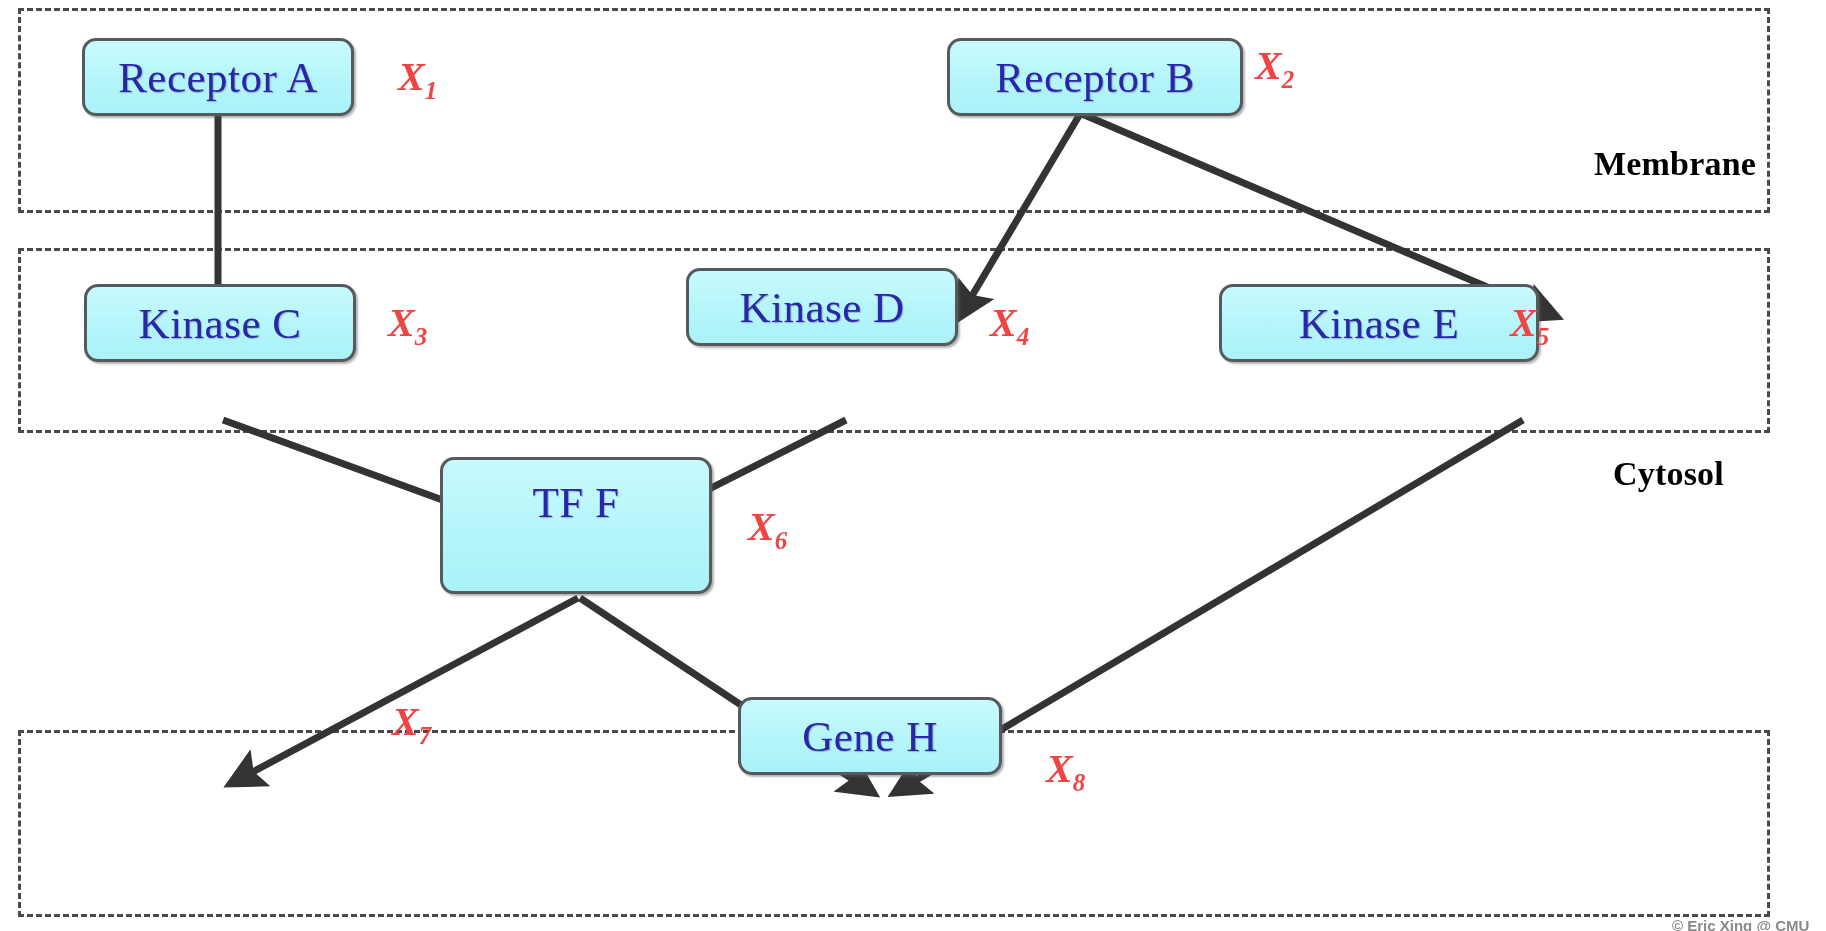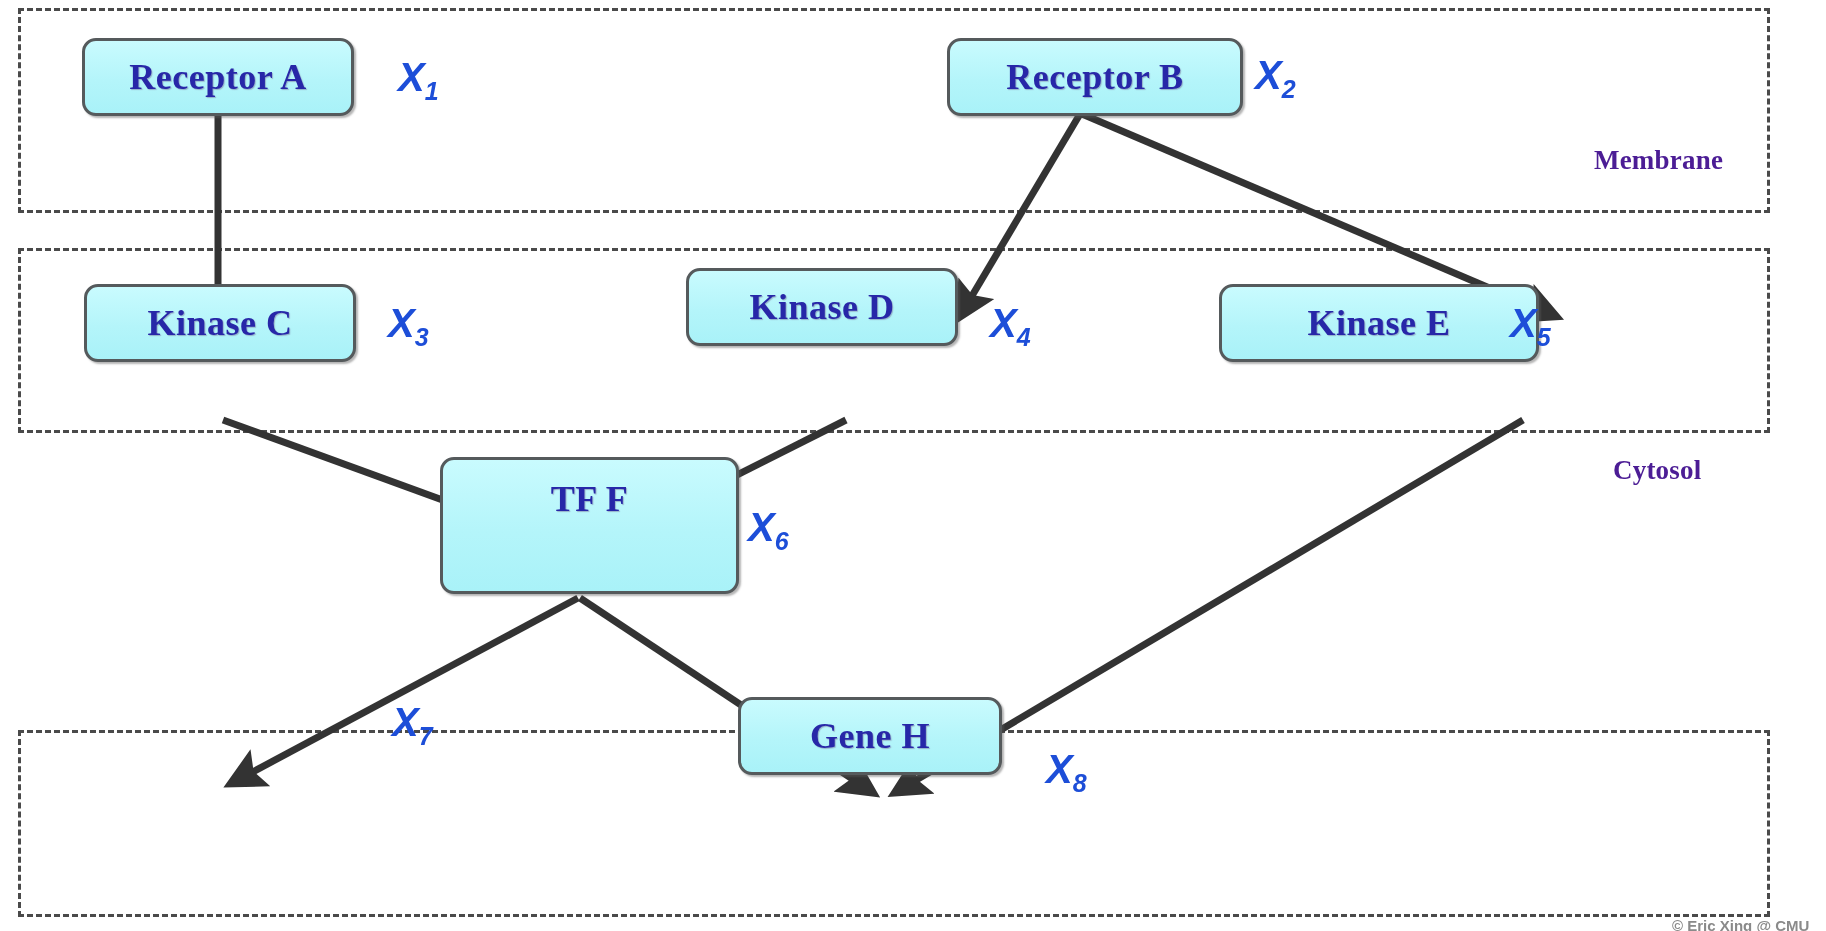--- a/index.html
+++ b/index.html
@@ -18,63 +18,63 @@
 
   
   .compartment {
     position: absolute;
     border: 3px dashed #4a4a4a;
     box-sizing: border-box;
     background: transparent;
   }
   .compartment-label {
     position: absolute;
-    color: #4c1d95;
+    color: #000000;
     font-weight: bold;
-    font-size: 27px;
+    font-size: 34px;
     font-family: "Liberation Serif", "DejaVu Serif", serif;
     white-space: nowrap;
     letter-spacing: 0.2px;
   }
 
   
   .node {
     position: absolute;
     box-sizing: border-box;
     background: #b6f7fb;
     border: 3px solid #555a5c;
     border-radius: 14px;
     box-shadow: 2px 2px 2px rgba(90,90,90,0.45);
     display: flex;
     align-items: center;
     justify-content: center;
     background-image: linear-gradient(180deg, #c9fbfe 0%, #b4f5fa 55%, #a9f2f8 100%);
   }
   .node-label {
     color: #2727a8;
-    font-weight: bold;
-    font-size: 36px;
+    font-weight: normal;
+    font-size: 43px;
     font-family: "Liberation Serif", "DejaVu Serif", serif;
     text-shadow: 1px 1px 1px rgba(120,120,160,0.55);
     white-space: nowrap;
     letter-spacing: 0.5px;
   }
   .node.tall .node-label {
     align-self: flex-start;
     margin-top: 18px;
   }
 
   
   .varlabel {
     position: absolute;
-    color: #1d4ed8;
+    color: #ef4444;
     font-weight: bold;
     font-style: italic;
     font-size: 40px;
-    font-family: Liberation Sans, sans-serif;
+    font-family: Liberation Serif, serif;
     white-space: nowrap;
     line-height: 1;
   }
   .varlabel .sub {
     font-size: 25px;
     vertical-align: sub;
     font-weight: bold;
     font-style: italic;
   }
 
@@ -138,21 +138,21 @@
   <div class="node" style="left:82px; top:38px; width:272px; height:78px;">
     <span class="node-label">Receptor A</span>
   </div>
   <div class="varlabel" style="left:398px; top:57px;">
     <span>X</span><span class="sub">1</span>
   </div>
 
   <div class="node" style="left:947px; top:38px; width:296px; height:78px;">
     <span class="node-label">Receptor B</span>
   </div>
-  <div class="varlabel" style="left:1255px; top:55px;">
+  <div class="varlabel" style="left:1255px; top:46px;">
     <span>X</span><span class="sub">2</span>
   </div>
 
   <div class="node" style="left:84px; top:284px; width:272px; height:78px;">
     <span class="node-label">Kinase C</span>
   </div>
   <div class="varlabel" style="left:388px; top:303px;">
     <span>X</span><span class="sub">3</span>
   </div>
 
@@ -163,21 +163,21 @@
     <span>X</span><span class="sub">4</span>
   </div>
 
   <div class="node" style="left:1219px; top:284px; width:320px; height:78px;">
     <span class="node-label">Kinase E</span>
   </div>
   <div class="varlabel" style="left:1510px; top:303px;">
     <span>X</span><span class="sub">5</span>
   </div>
 
-  <div class="node tall" style="left:440px; top:457px; width:299px; height:137px;">
+  <div class="node tall" style="left:440px; top:457px; width:272px; height:137px;">
     <span class="node-label">TF F</span>
   </div>
   <div class="varlabel" style="left:748px; top:507px;">
     <span>X</span><span class="sub">6</span>
   </div>
 
   <div class="varlabel" style="left:392px; top:702px;">
     <span>X</span><span class="sub">7</span>
   </div>
 

